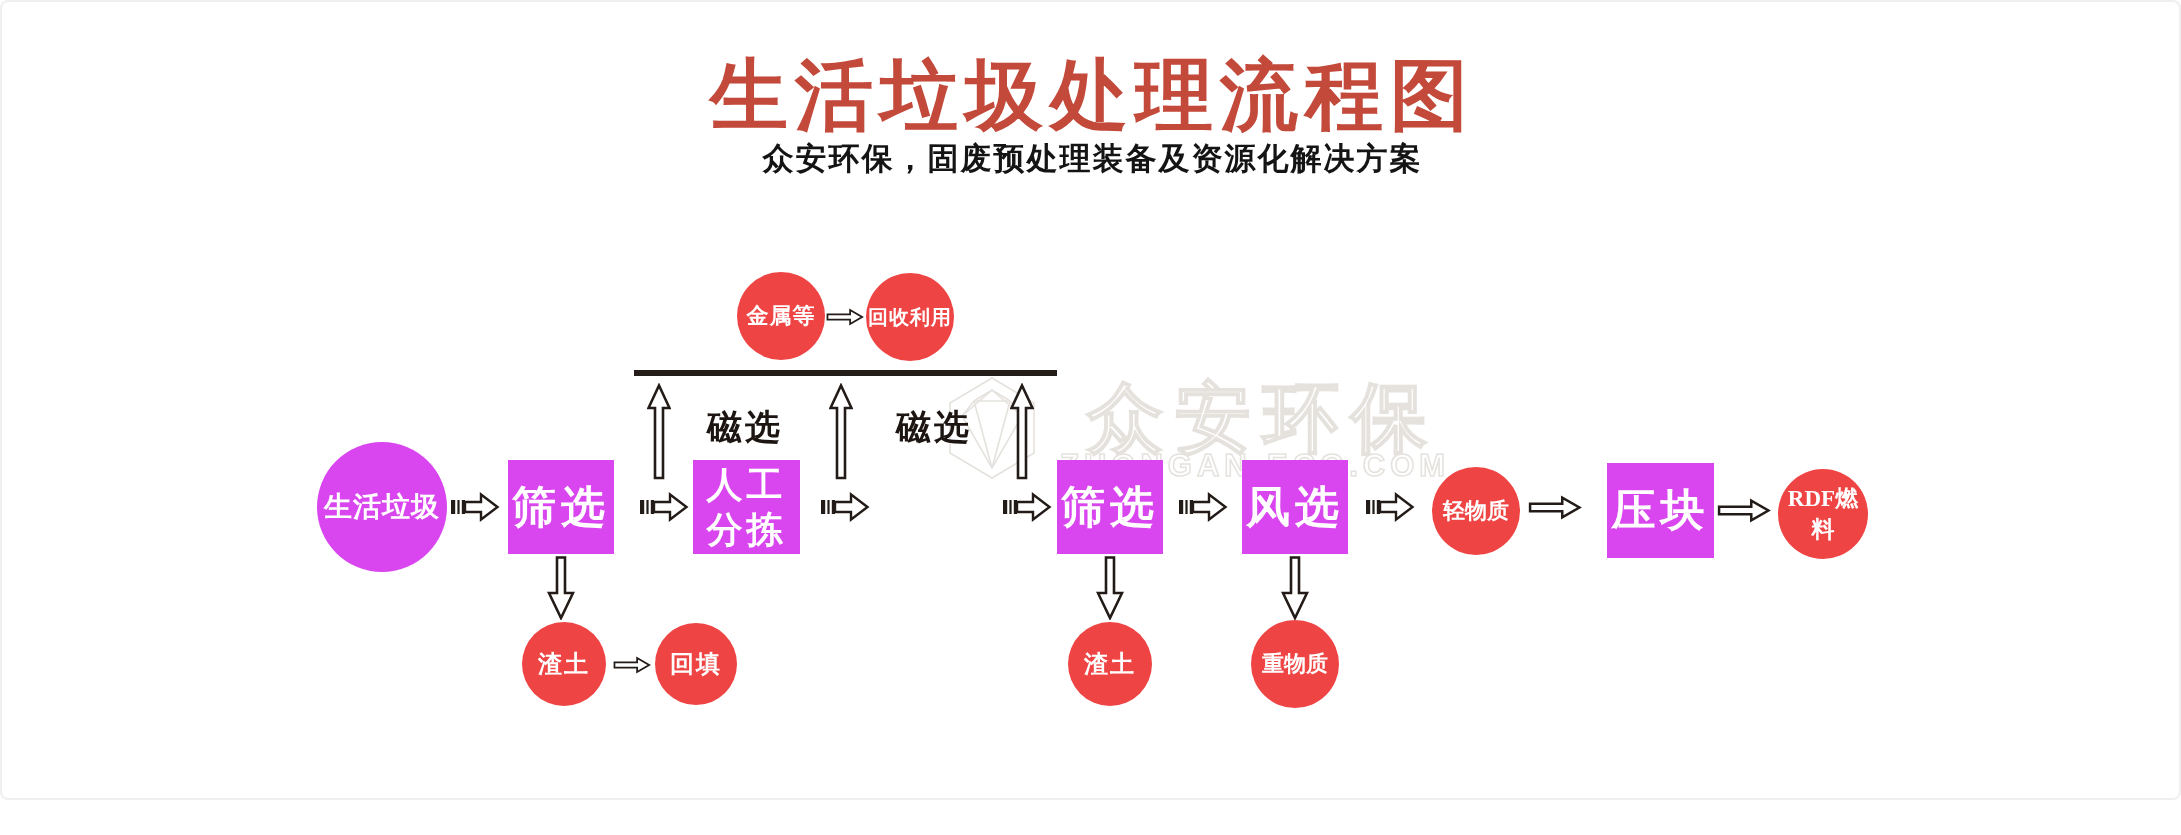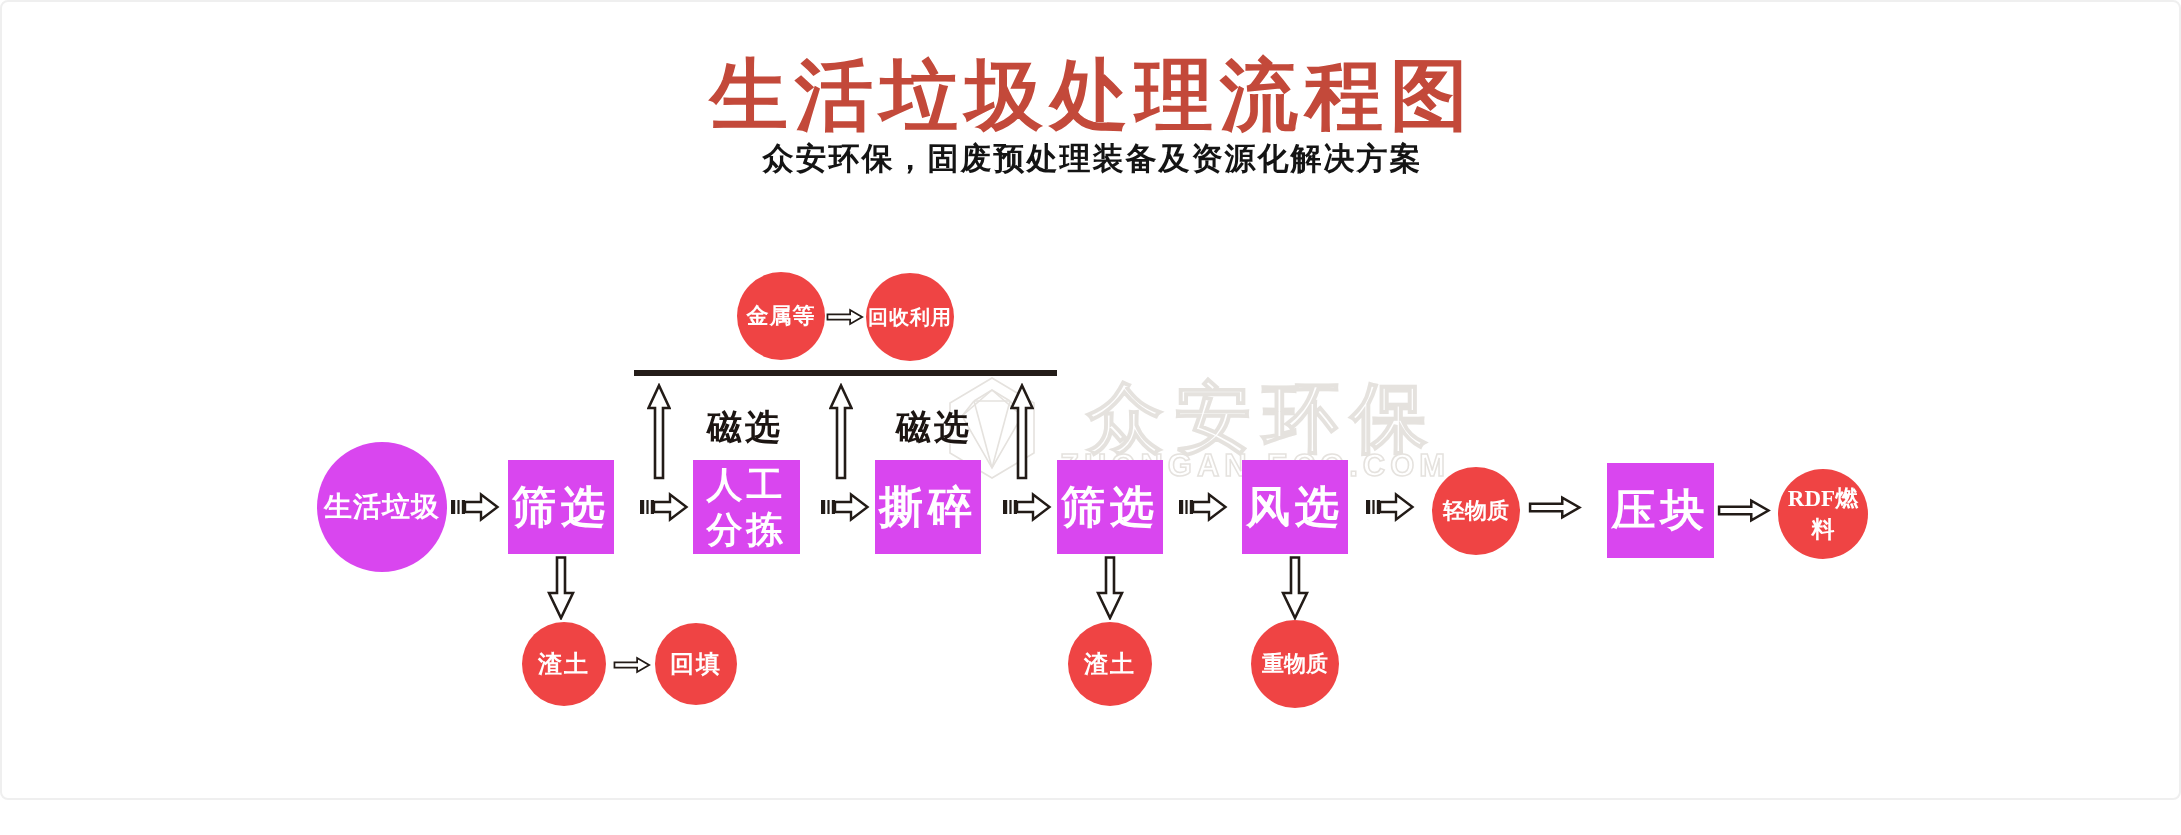--- a/index.html
+++ b/index.html
@@ -136,21 +136,20 @@
   <svg class="abs arrow-svg" style="left:637px;top:488px;width:50px;height:34px">
       <use href="#striped-arrow"></use>
     </svg>
 
   <div class="abs node rect" style="left:691px;top:458px;width:107px;height:94px;font-size:36px;line-height:45px;letter-spacing:4px;word-break:break-all;padding:0 10px">人工分拣</div>
 
   <svg class="abs arrow-svg" style="left:818px;top:488px;width:50px;height:34px">
       <use href="#striped-arrow"></use>
     </svg>
 
-  <div class="abs node rect box-label" style="left:873px;top:458px;width:106px;height:94px">撕碎</div>
 
   <svg class="abs arrow-svg" style="left:1000px;top:488px;width:50px;height:34px">
       <use href="#striped-arrow"></use>
     </svg>
 
   <div class="abs node rect box-label" style="left:1055px;top:458px;width:106px;height:94px">筛选</div>
 
   <svg class="abs arrow-svg" style="left:1176px;top:488px;width:50px;height:34px">
       <use href="#striped-arrow"></use>
     </svg>

